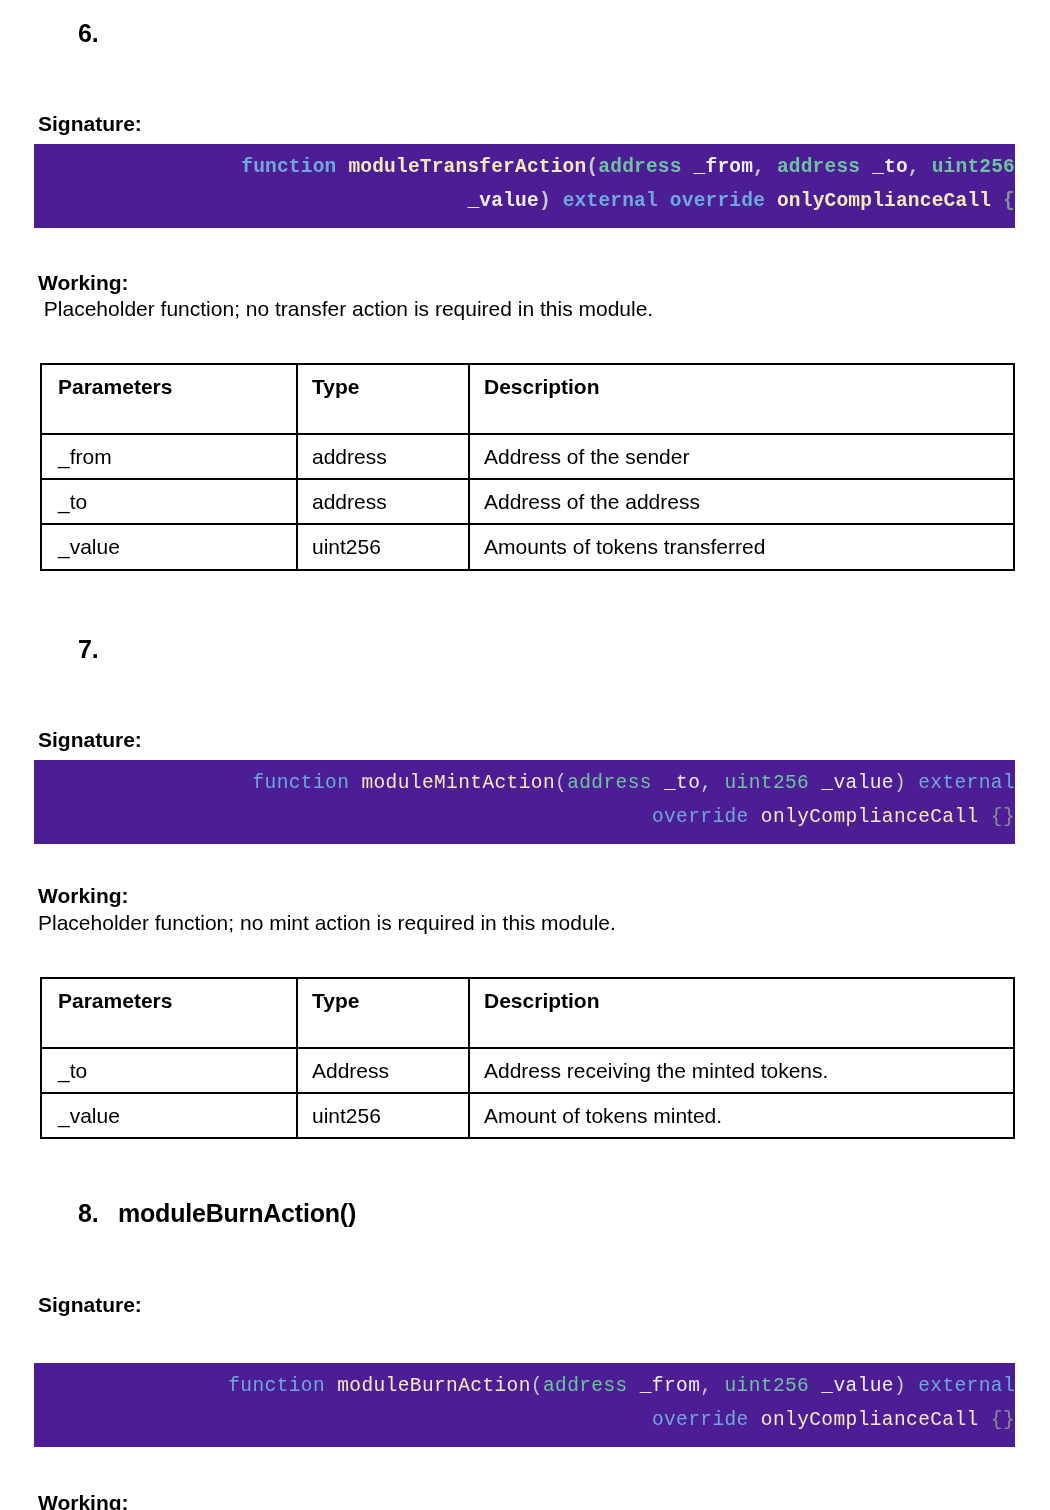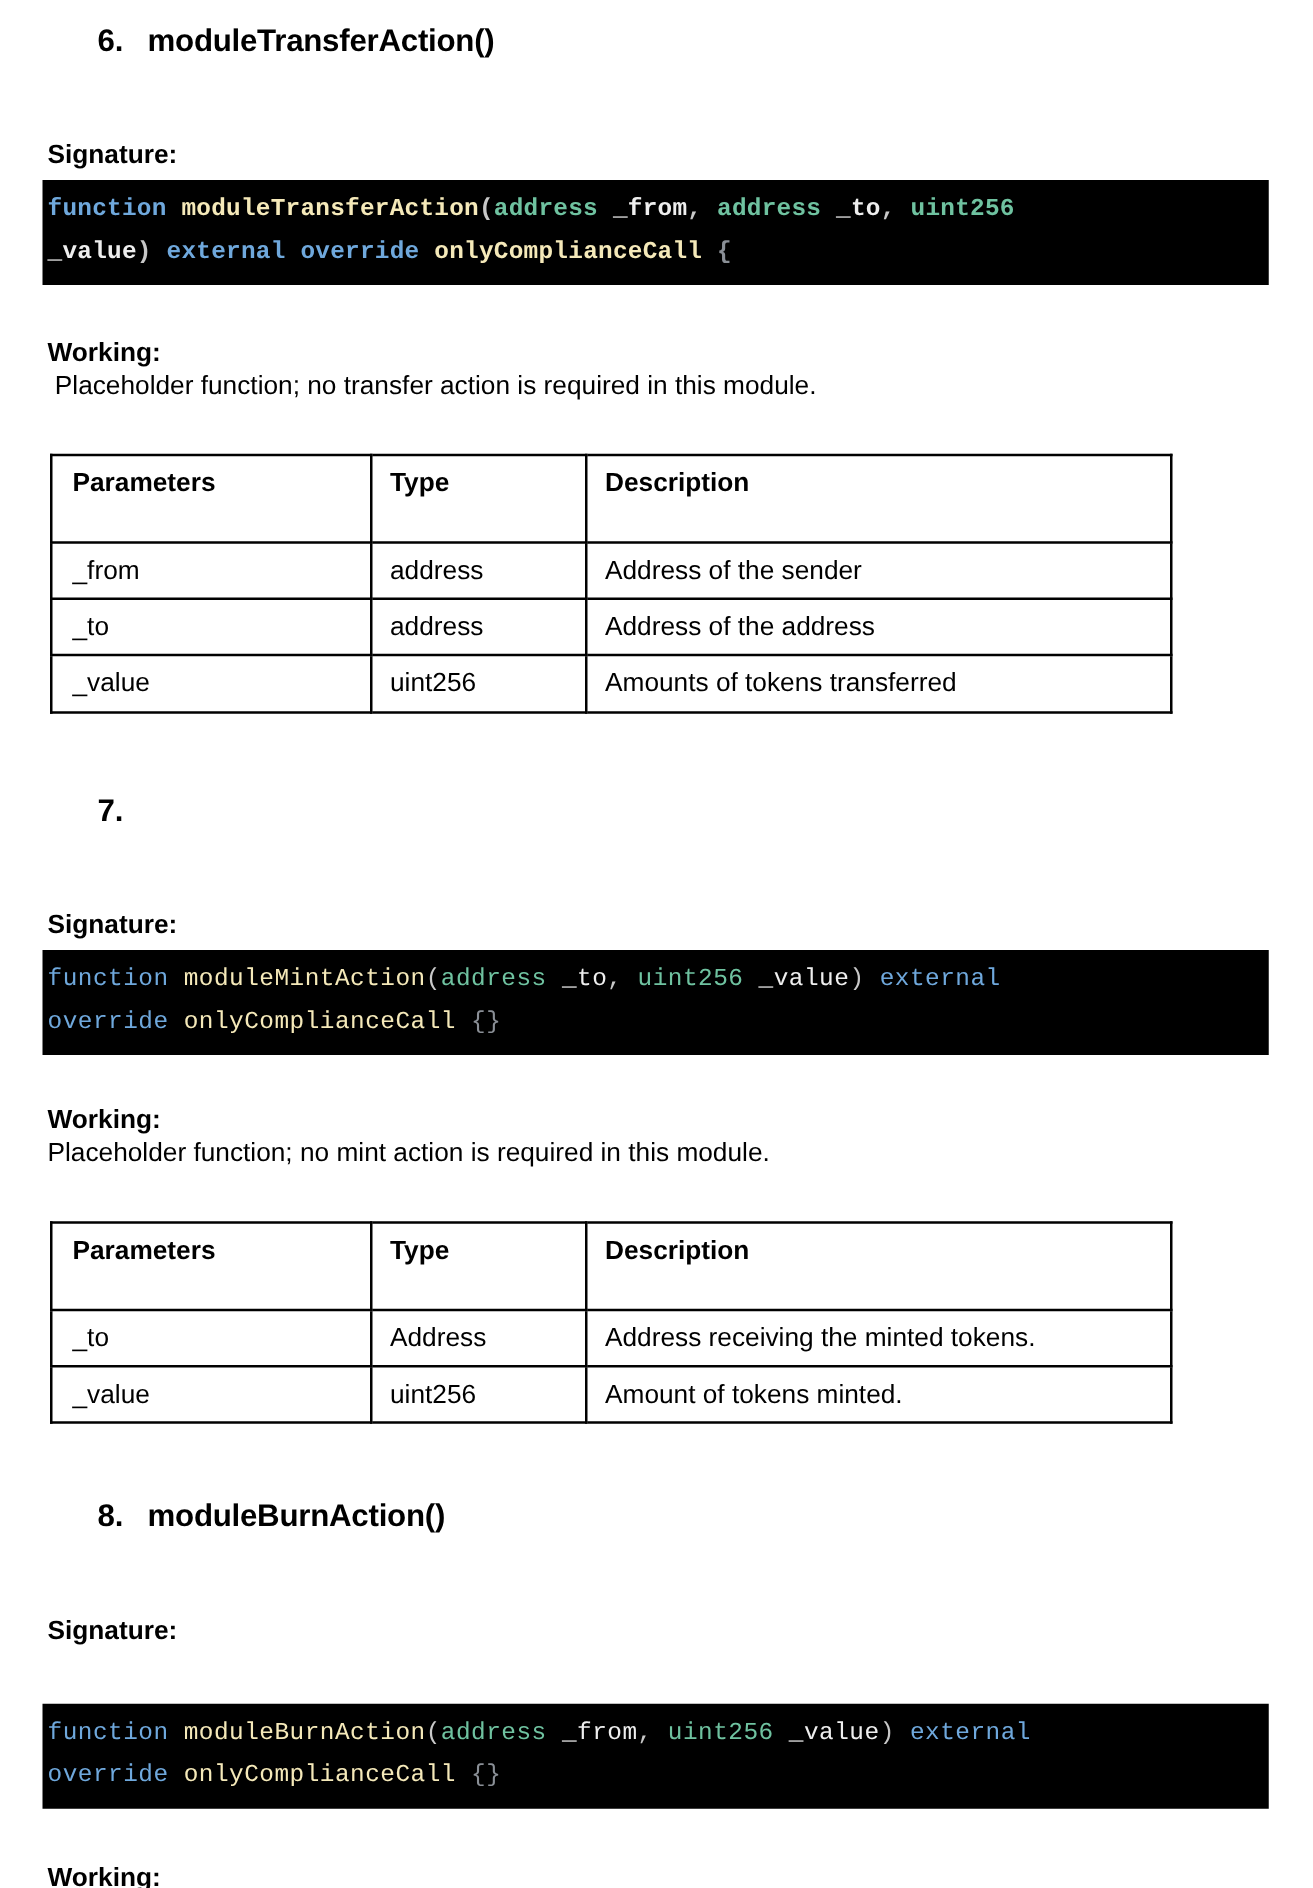--- a/index.html
+++ b/index.html
@@ -53,49 +53,50 @@
   .para {
     font-size: 21px;
     font-weight: normal;
     line-height: 1.28;
     margin: 0 0 0 38px;
     white-space: pre;
   }
 
   
   .code-block {
-    background: #000000;
+    background: #4c1d95;
     margin-left: 34px;
     width: 981px;
     box-sizing: border-box;
     padding: 6px 0 10px 4px;
     font-family: "Liberation Mono", "DejaVu Sans Mono", monospace;
     font-size: 19.5px;
     line-height: 34px;
     letter-spacing: 0.4px;
     overflow: hidden;
+    text-align: right;
   }
   .code-block.bold { font-weight: bold; letter-spacing: 0.2px; }
   .code-line { white-space: pre; }
 
   
   .tok-kw      { color: #6fa8dc; }
   .tok-fn      { color: #f5e9b9; }
   .tok-type    { color: #6fc2a0; }
   .tok-var     { color: #eeeeee; }
   .tok-punct   { color: #c8c8c8; }
   .tok-mod     { color: #6fa8dc; }
   .tok-mdfr    { color: #f5e9b9; }
   .tok-brace   { color: #8a8f96; }
 
   
   table.param-table {
     border-collapse: collapse;
     margin-left: 40px;
-    width: 898px;
+    width: 975px;
     table-layout: fixed;
     background: #ffffff;
   }
   table.param-table td,
   table.param-table th {
     border: 2.5px solid #000000;
     vertical-align: top;
     padding: 9px 12px 9px 14px;
     font-size: 21px;
     font-weight: normal;
@@ -132,21 +133,20 @@
 </style>
 </head>
 <body>
 
 <div class="page">
 
   <div class="sp-6-head"></div>
 
   <h2 class="section-heading">
     <span class="num">6.</span>
-    <span class="title">moduleTransferAction()</span>
   </h2>
 
   <div class="sp-after-h6"></div>
 
   <div class="label">Signature:</div>
   <div class="sp-sig6"></div>
 
   <div class="code-block bold">
       <div class="code-line"><span class="tok-kw">function</span><span class="tok-punct"> </span><span class="tok-fn">moduleTransferAction</span><span class="tok-punct">(</span><span class="tok-type">address</span><span class="tok-punct"> </span><span class="tok-var">_from</span><span class="tok-punct">, </span><span class="tok-type">address</span><span class="tok-punct"> </span><span class="tok-var">_to</span><span class="tok-punct">, </span><span class="tok-type">uint256</span></div>
       <div class="code-line"><span class="tok-var">_value</span><span class="tok-punct">) </span><span class="tok-mod">external</span><span class="tok-punct"> </span><span class="tok-mod">override</span><span class="tok-punct"> </span><span class="tok-mdfr">onlyComplianceCall</span><span class="tok-punct"> </span><span class="tok-brace">{</span></div>

